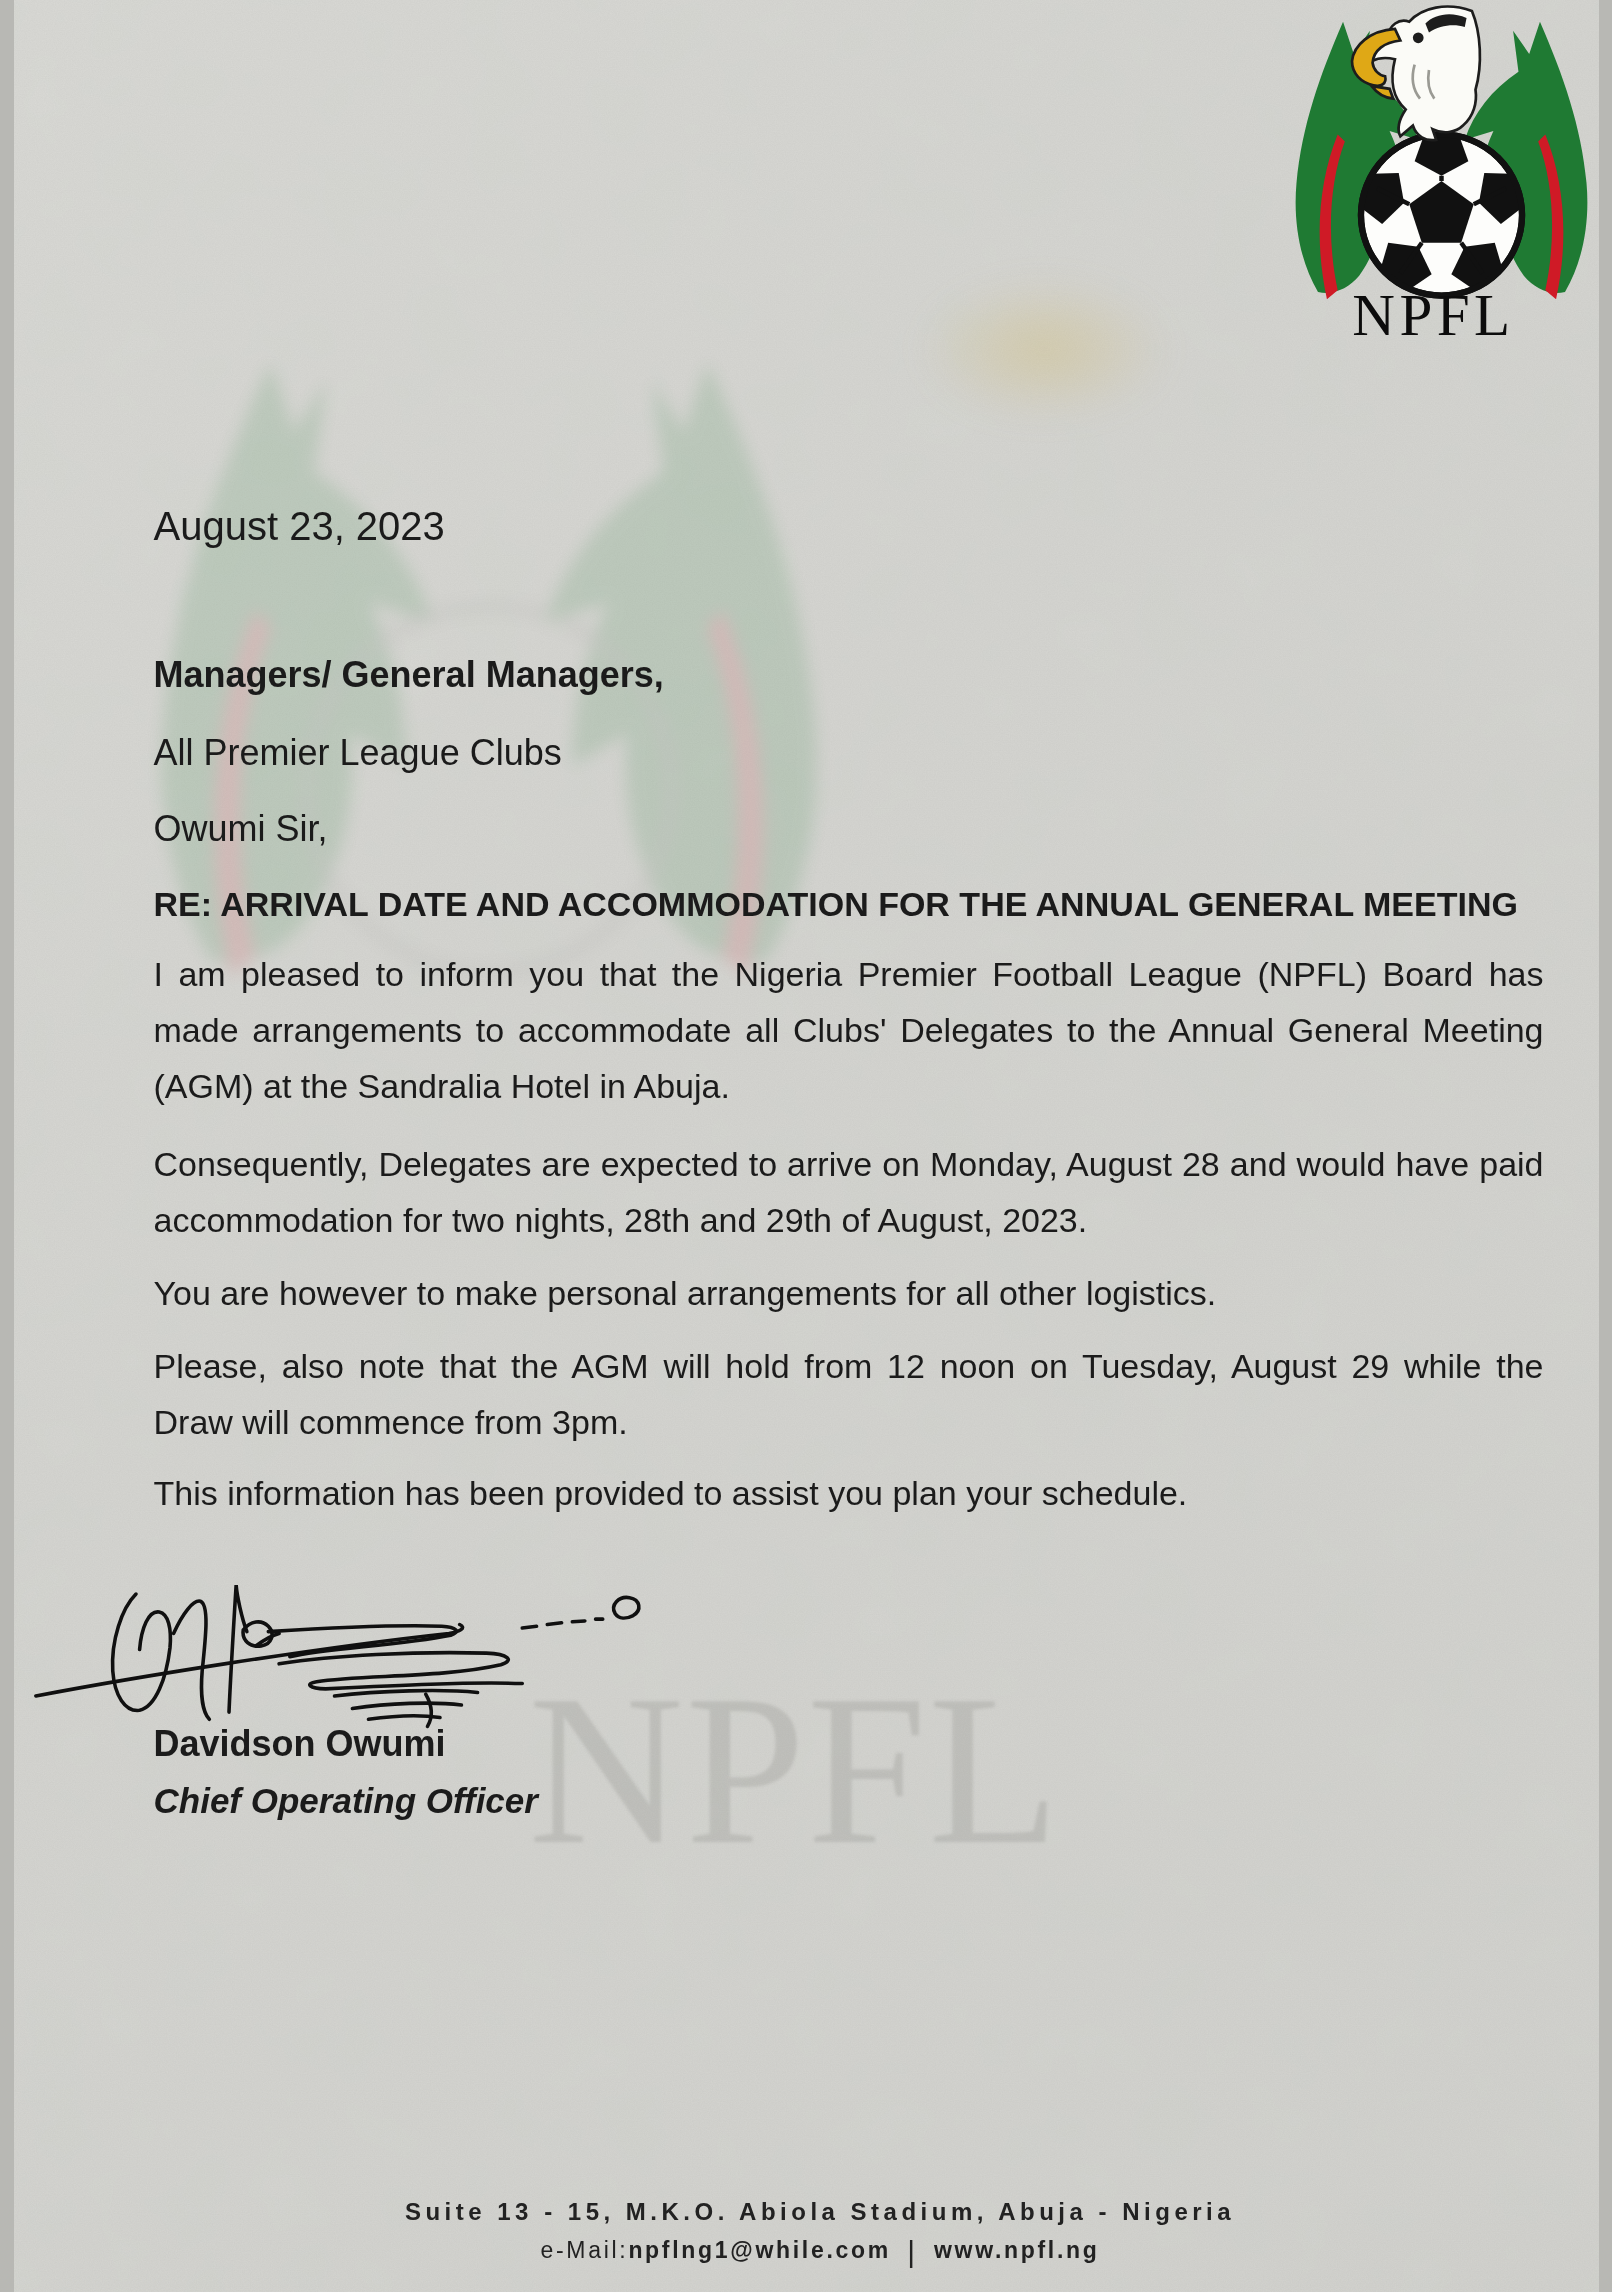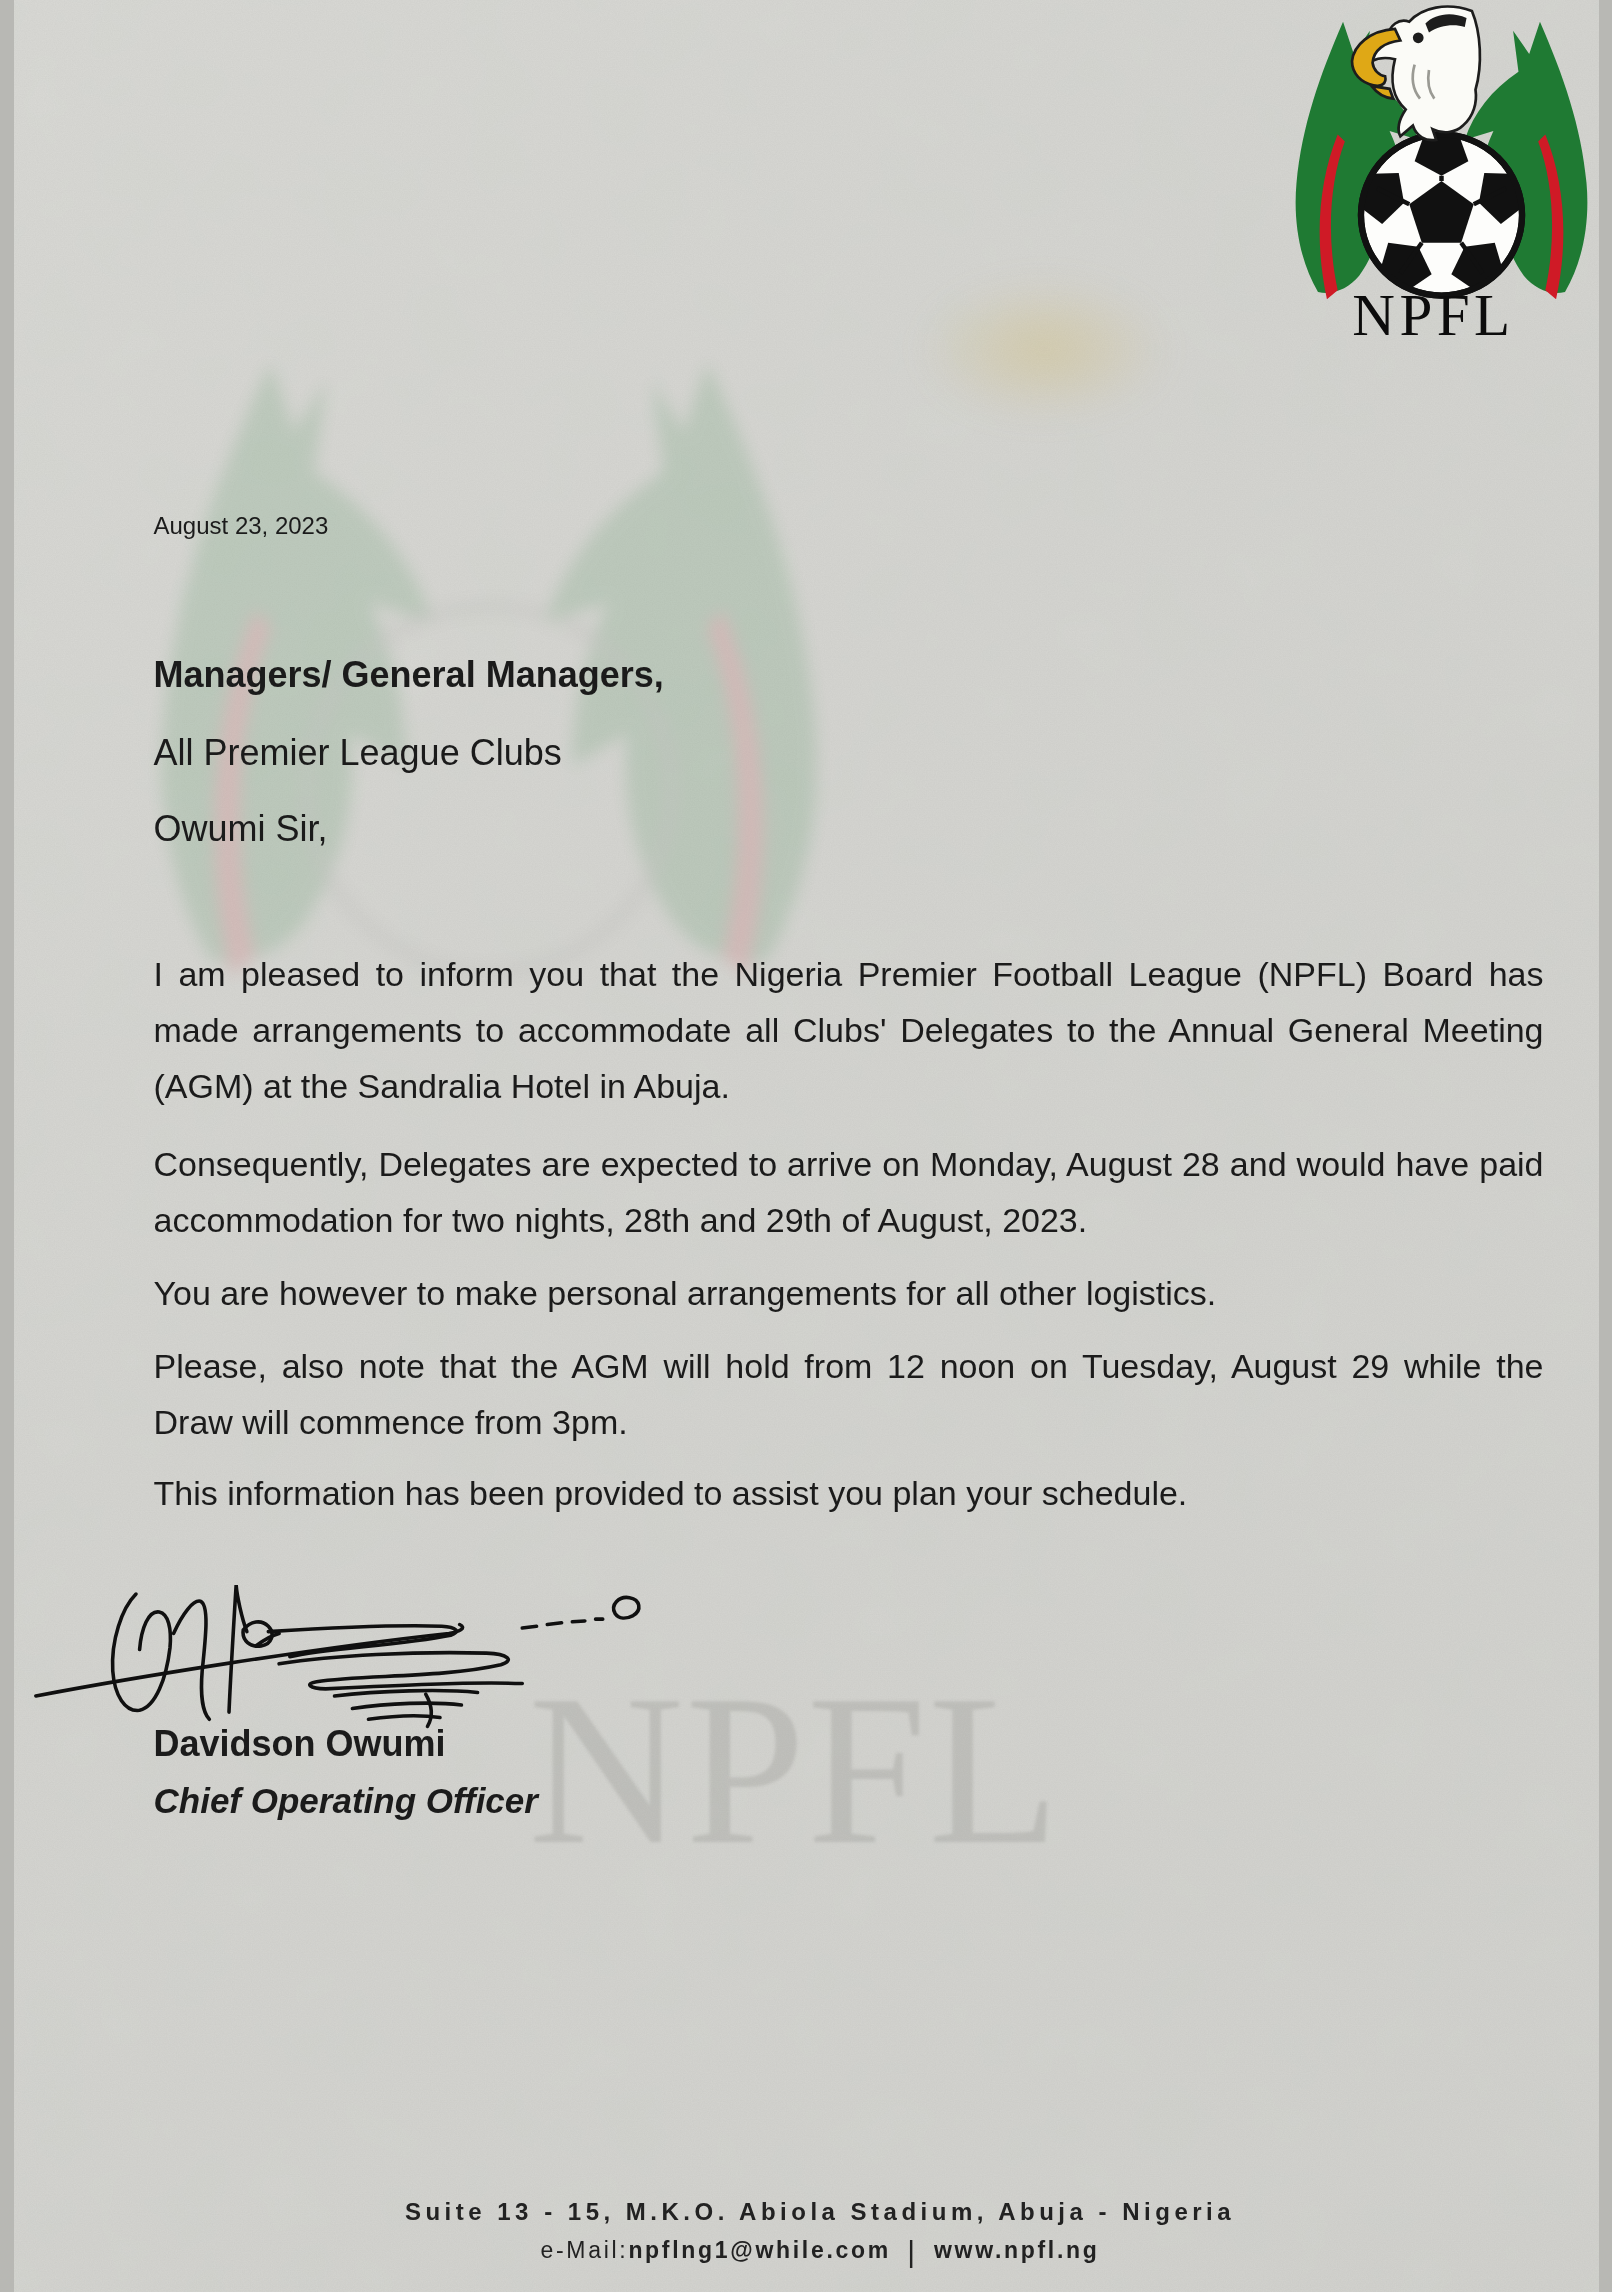--- a/index.html
+++ b/index.html
@@ -37,21 +37,21 @@
   .beak { fill:var(--beak-yellow,#dfa816); stroke:#1d1d1d; stroke-width:3; }
   .ball-bg { fill:#fdfdfb; stroke:#111; stroke-width:7; }
   .ball-black { fill:#111; }
   .ball-line { stroke:#111; stroke-width:5; fill:none; }
   .logo-text {
     font-family:"Liberation Serif", serif; font-size:66px; letter-spacing:5px;
     fill:#0c0c0c;
   }
   .content { position:absolute; left:140px; width:1390px; z-index:4; }
   .t { font-size:34px; line-height:56px; }
-  .date { top:498px; font-size:24px; }
+  .date { top:498px; font-size:40px; }
   .rec1 { top:647px; font-weight:bold; font-size:36px; }
   .rec2 { top:725px; font-size:36px; }
   .salut { top:801px; font-size:36px; }
   .subject { top:876px; font-weight:bold; }
   .p1 { top:946px; text-align:justify; }
   .p2 { top:1136px; text-align:justify; }
   .p3 { top:1265px; }
   .p4 { top:1338px; text-align:justify; }
   .p5 { top:1465px; }
   .closing { top:1531px; font-size:36px; }
@@ -146,20 +146,21 @@
       <path d="M176,70 C172,84 174,98 182,108 M192,76 C190,88 192,100 198,108" stroke="#9a9a94" stroke-width="3" fill="none"></path>
     </g>
 
     <text class="logo-text" x="197" y="372" text-anchor="middle">NPFL</text>
   </svg>
 
   <div class="content t date">August 23, 2023</div>
   <div class="content t rec1">Managers/ General Managers,</div>
   <div class="content t rec2">All Premier League Clubs</div>
   <div class="content t salut">Owumi Sir,</div>
+  <div class="content t subject">RE: ARRIVAL DATE AND ACCOMMODATION FOR THE ANNUAL GENERAL MEETING</div>
   <p class="content t p1">I am pleased to inform you that the Nigeria Premier Football League (NPFL) Board has made arrangements to accommodate all Clubs' Delegates to the Annual General Meeting (AGM) at the Sandralia Hotel in Abuja.</p>
   <p class="content t p2">Consequently, Delegates are expected to arrive on Monday, August 28 and would have paid accommodation for two nights, 28th and 29th of August, 2023.</p>
   <p class="content t p3">You are however to make personal arrangements for all other logistics.</p>
   <p class="content t p4">Please, also note that the AGM will hold from 12 noon on Tuesday, August 29 while the Draw will commence from 3pm.</p>
   <p class="content t p5">This information has been provided to assist you plan your schedule.</p>
 
   <svg class="sig" viewBox="0 0 700 170">
     <path d="M128,18 C112,34 100,70 102,104 C104,132 116,150 132,148 C150,144 162,112 166,78 C168,56 164,40 154,38 C142,36 134,56 132,80"></path>
     <path d="M170,62 C180,40 192,24 200,26 C210,30 206,66 202,104 C200,128 202,150 210,158"></path>
     <path d="M232,150 C234,104 238,40 240,8 C241,20 246,44 252,60"></path>

